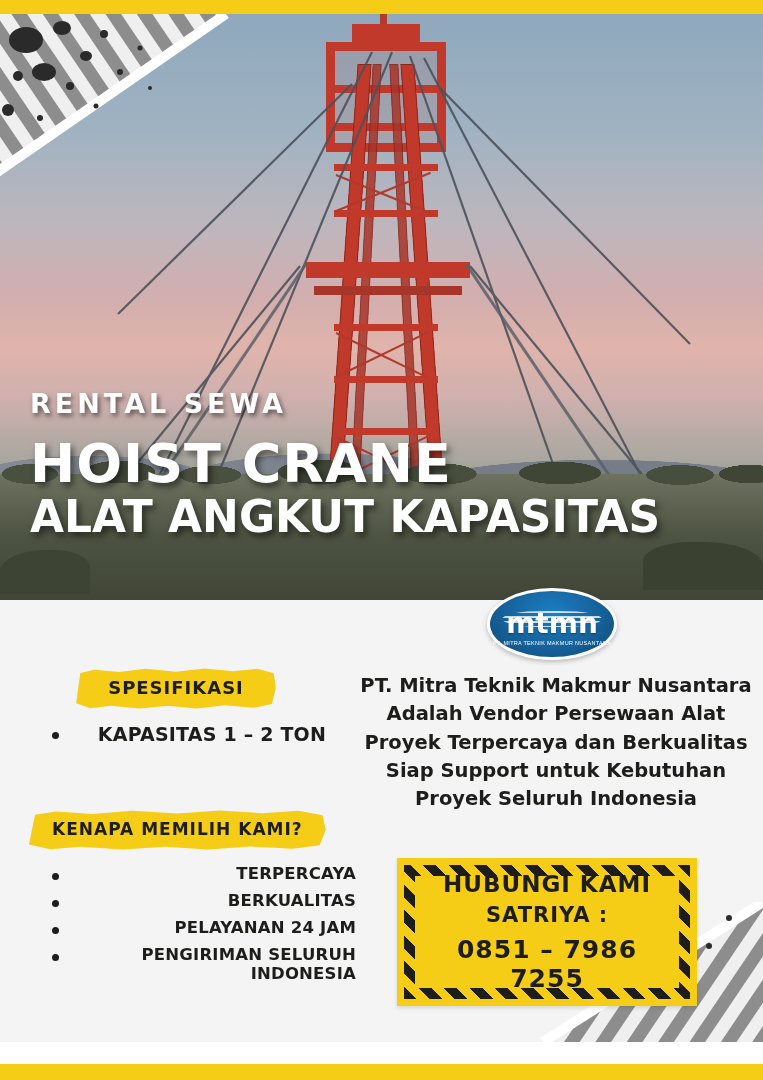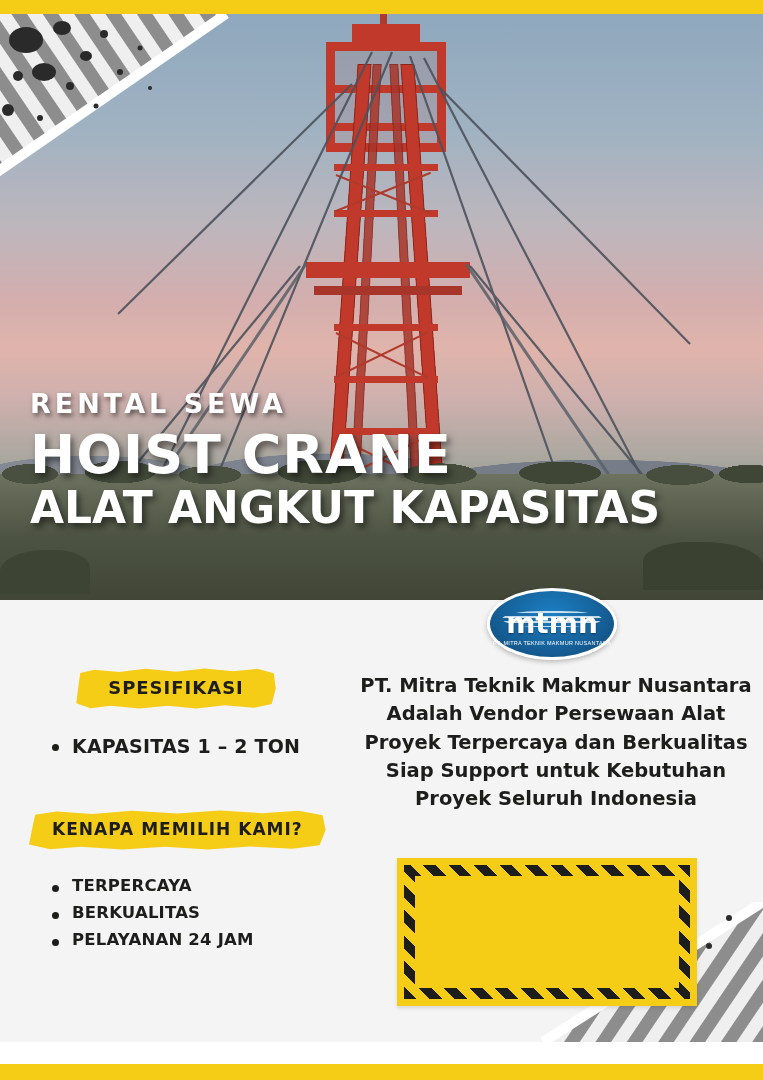--- a/index.html
+++ b/index.html
@@ -148,21 +148,21 @@
   }
   .kicker {
     font-family: "DejaVu Sans", sans-serif;
     font-weight: bold; font-size: 27px; letter-spacing: 4px; color: #ffffff;
     text-shadow: 2px 3px 5px rgba(0,0,0,.55);
   }
   .h1 {
     font-family: "DejaVu Sans", sans-serif;
     font-weight: bold; font-size: 54px; line-height: 1.04; letter-spacing: 1px;
     color: #ffffff; text-shadow: 3px 4px 7px rgba(0,0,0,.55);
-    margin-top: 8px;
+    margin-top: 17px;
   }
   .h2 {
     font-family: "DejaVu Sans", sans-serif;
     font-weight: bold; font-size: 44px; line-height: 1.05; letter-spacing: 0px;
     color: #ffffff; text-shadow: 3px 4px 7px rgba(0,0,0,.55);
     margin-top: 2px;
   }
 
   
   .lower {
@@ -207,21 +207,21 @@
     font-size: 18px; letter-spacing: 1px;
     clip-path: polygon(3% 12%, 10% 4%, 22% 10%, 35% 2%, 50% 9%, 64% 1%, 78% 8%, 90% 2%, 98% 13%,
                        99% 50%, 97% 88%, 88% 97%, 74% 91%, 60% 99%, 46% 92%, 32% 99%, 18% 92%,
                        8% 98%, 1% 86%, 2% 48%);
   }
   .brush.wide { padding: 9px 26px 11px 26px; font-size: 17px; }
 
   .spec-block { position: absolute; left: 26px; top: 668px; width: 300px; z-index: 20; }
   .why-block  { position: absolute; left: 26px; top: 810px; width: 330px; z-index: 20; }
 
-  ul.bul { list-style: none; margin: 26px 0 0 26px; }
+  ul.bul { list-style: none; margin: 14px 0 0 26px; text-align: right; }
   ul.bul li {
     position: relative; padding-left: 20px; margin-bottom: 7px;
     font-family: "DejaVu Sans", sans-serif; font-weight: bold;
     font-size: 19px; color: #1d1d1b; letter-spacing: .2px;
   }
   ul.bul li:before {
     content: ""; position: absolute; left: 0; top: 9px;
     width: 7px; height: 7px; border-radius: 50%; background: #1d1d1b;
   }
   ul.bul.small li { font-size: 16.5px; margin-bottom: 8px; }
@@ -400,27 +400,33 @@
   </div>
 
   <div class="why-block">
     <div>
       <span class="brush wide">KENAPA MEMILIH KAMI?</span>
     </div>
     <ul class="bul small">
       <li>TERPERCAYA</li>
       <li>BERKUALITAS</li>
       <li>PELAYANAN 24 JAM</li>
+      <li>PENGIRIMAN SELURUH INDONESIA</li>
     </ul>
   </div>
 
   <div class="company">PT. Mitra Teknik Makmur Nusantara Adalah Vendor Persewaan Alat Proyek Terpercaya dan Berkualitas Siap Support untuk Kebutuhan Proyek Seluruh Indonesia</div>
 
   <div class="contact">
     <div class="hatch"></div>
+    <div class="inner">
+      <div class="c-l1">HUBUNGI KAMI</div>
+      <div class="c-l2">SATRIYA :</div>
+      <div class="c-l3">0851 – 7986 7255</div>
+    </div>
   </div>
 
   <svg class="caution-bottom" viewBox="0 0 230 140">
     <defs>
       <clipPath id="cbClip">
           <path d="M230,0 L230,140 L10,140 Z"></path>
         </clipPath>
       <pattern id="hatchW2" width="26" height="26" patternTransform="rotate(34)" patternUnits="userSpaceOnUse">
         <rect width="26" height="26" fill="#efefef"></rect>
         <rect width="13" height="26" fill="#8d8d8d"></rect>

